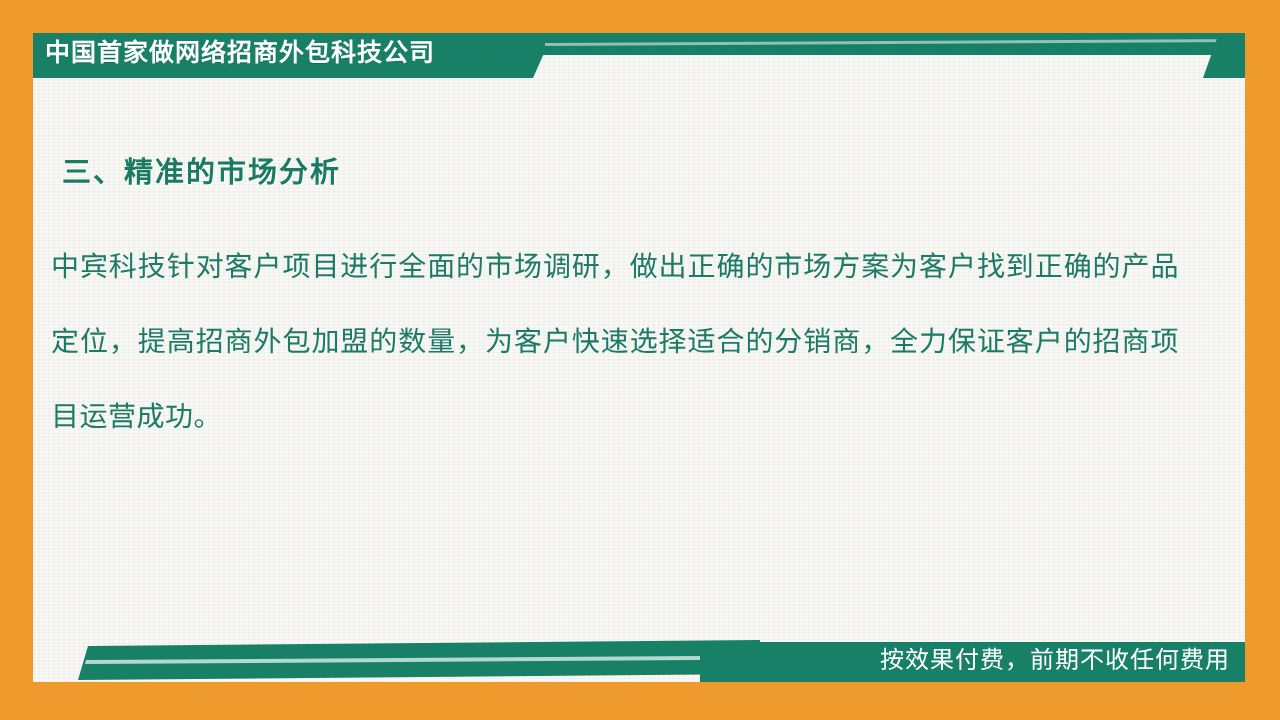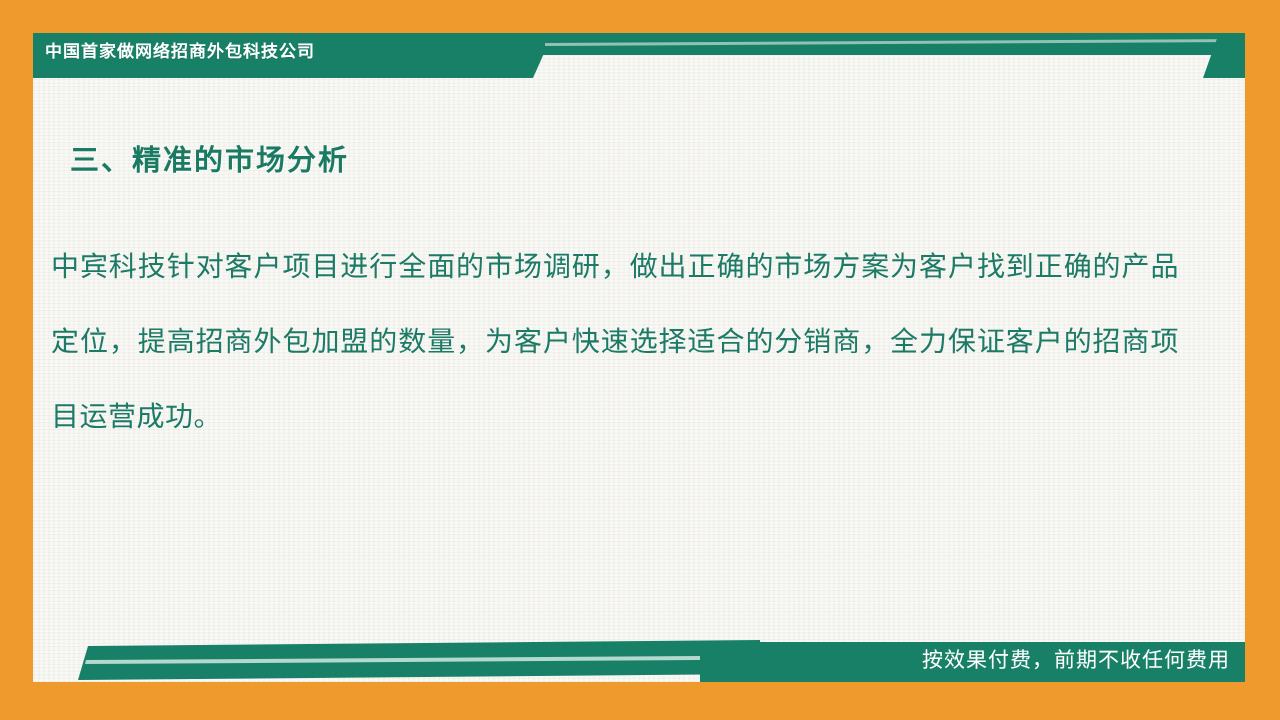--- a/index.html
+++ b/index.html
@@ -61,41 +61,40 @@
     width: 1212px;
     height: 45px;
     pointer-events: none;
   }
   #header-band svg { display: block; }
 
   #header-title {
     position: absolute;
     left: 45px;
     top: 38px;
-    font-size: 17px;
+    font-size: 25px;
     font-weight: bold;
     color: #ffffff;
     letter-spacing: 1px;
     line-height: 28px;
     white-space: nowrap;
     text-shadow: 0 1px 0 rgba(0,0,0,0.12);
   }
 
   
   #section-title {
     position: absolute;
     left: 62px;
-    top: 136px;
+    top: 148px;
     font-size: 29px;
     font-weight: bold;
     color: #1a7a62;
     letter-spacing: 2px;
     white-space: nowrap;
     text-shadow: 1px 1px 0 rgba(255,255,255,0.85);
-    margin-left: 8px;
   }
 
   #body-copy {
     position: absolute;
     left: 50px;
     top: 228px;
     width: 1130px;
     font-family: "Liberation Serif", "DejaVu Serif", serif;
     font-size: 28px;
     color: #1c7a66;
@@ -114,21 +113,21 @@
     width: 1280px;
     height: 60px;
     pointer-events: none;
   }
   #footer-band svg { display: block; }
 
   #footer-text {
     position: absolute;
     right: 50px;
     top: 645px;
-    font-size: 21px;
+    font-size: 24px;
     color: #ffffff;
     letter-spacing: 1px;
     white-space: nowrap;
     line-height: 30px;
     text-align: right;
   }
 </style>
 </head>
 <body>
 

